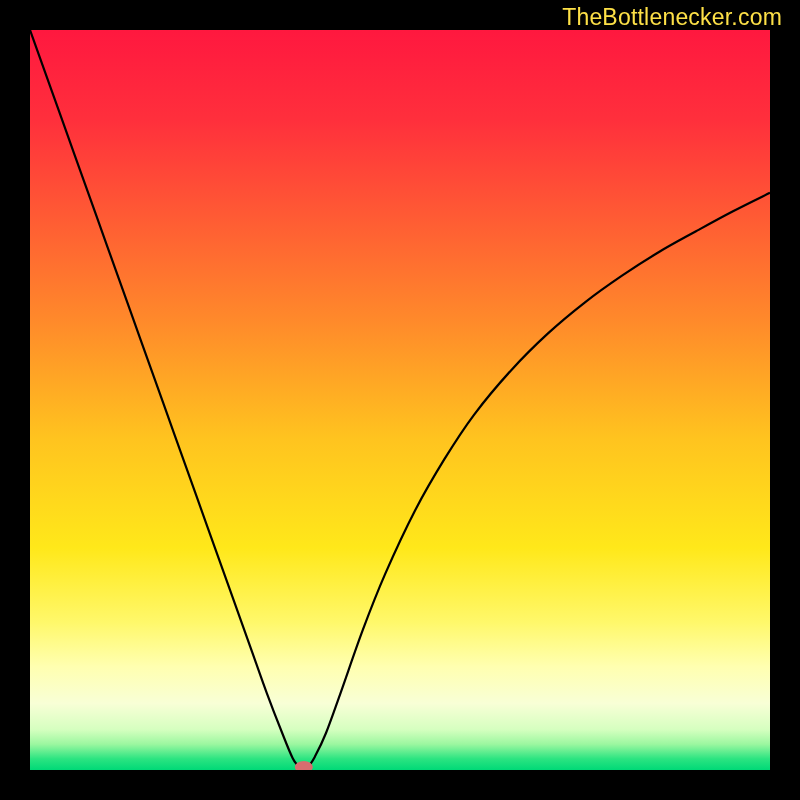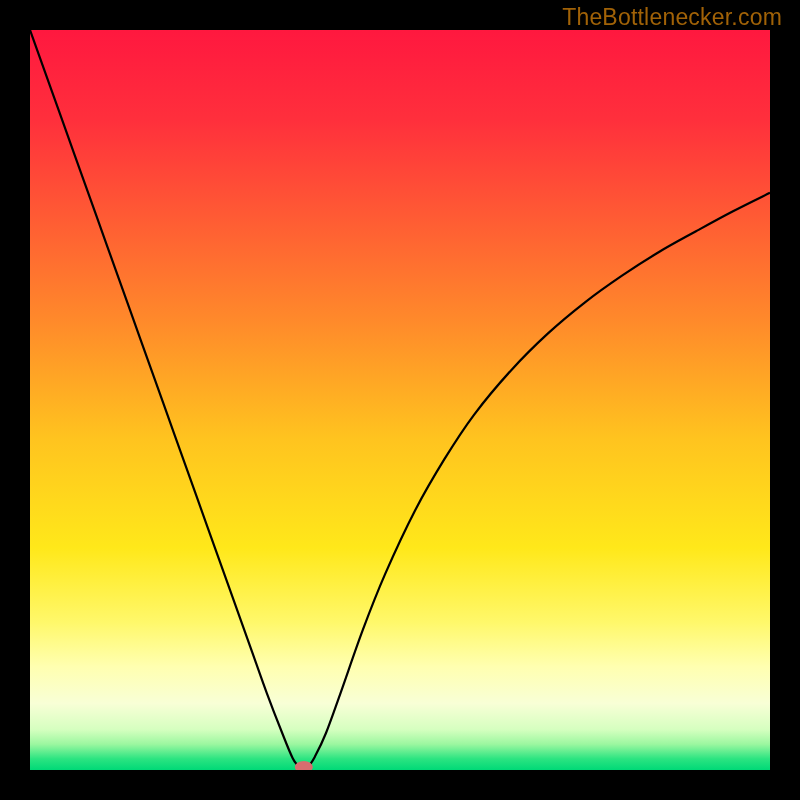--- a/index.html
+++ b/index.html
@@ -16,21 +16,21 @@
     left: 0;
     top: 0;
     width: 800px;
     height: 800px;
     background: #000;
   }
   .watermark {
     position: absolute;
     top: 4px;
     right: 18px;
-    color: #a16207;
+    color: #fde047;
     font-size: 23px;
     font-weight: 500;
     letter-spacing: 0.2px;
   }
   .plot-wrap {
     position: absolute;
     left: 30px;
     top: 30px;
     width: 740px;
     height: 740px;

